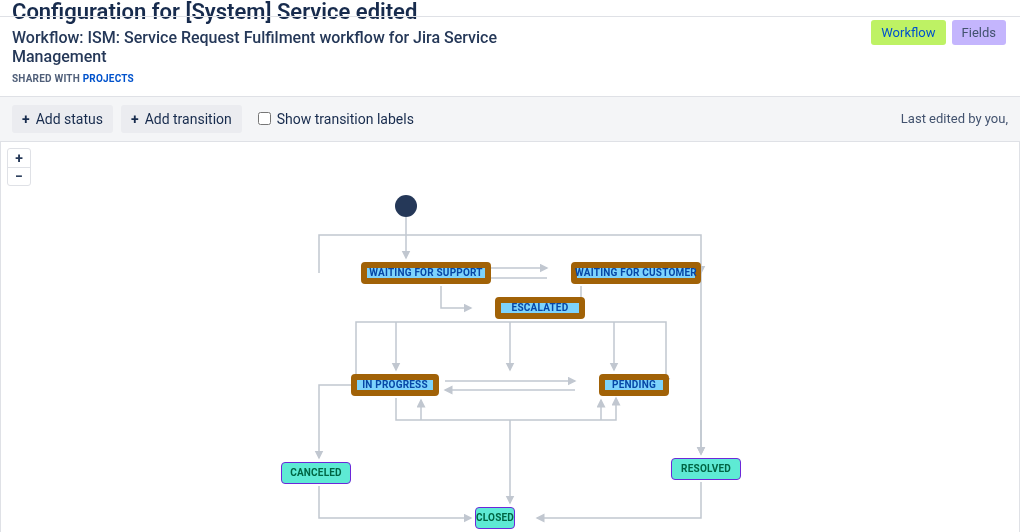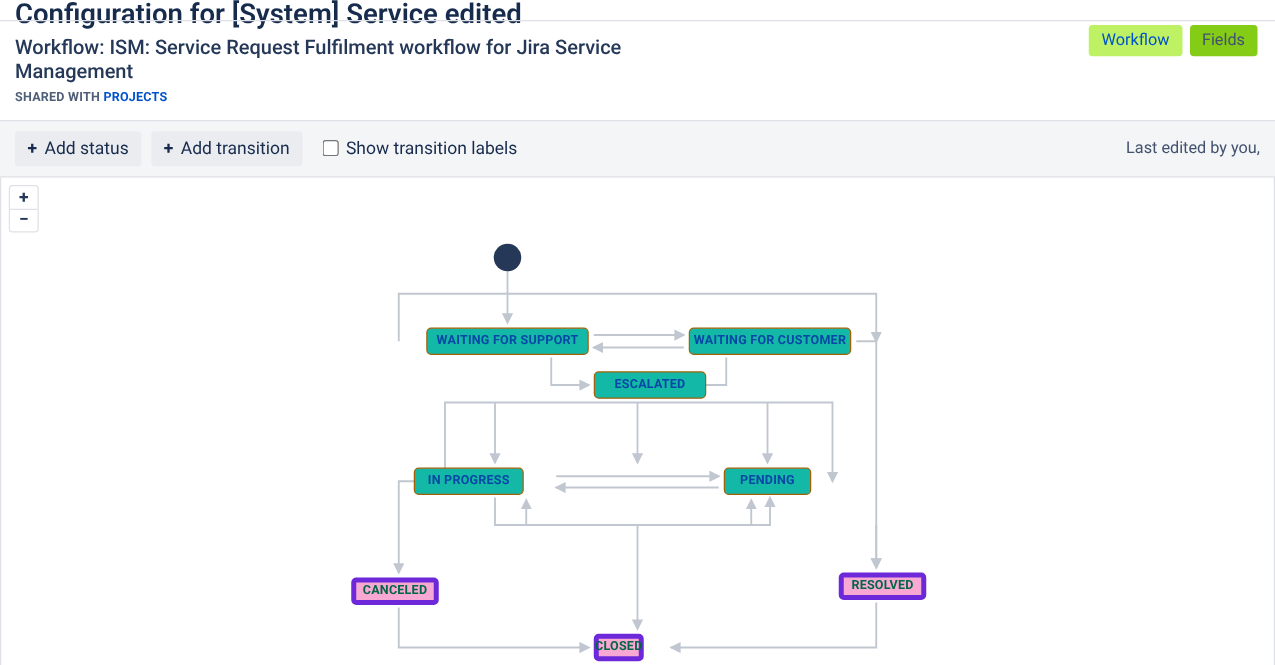--- a/index.html
+++ b/index.html
@@ -5,36 +5,36 @@
   * { box-sizing: border-box; }
   html, body { margin: 0; padding: 0; font-family: -apple-system, BlinkMacSystemFont, "Segoe UI", Roboto, sans-serif; color: #172B4D; background: #fff; }
   .page { width: 1020px; height: 532px; position: relative; overflow: hidden; }
   .top-rule { position: absolute; top: 16px; left: 0; right: 0; border-top: 1px solid #DFE1E6; }
   .header { padding: 0 12px; position: relative; }
   .title { font-size: 22px; font-weight: 600; line-height: 1.1; color: #172B4D; margin: 0; padding-top: 0; }
   .subtitle { font-size: 16px; font-weight: 500; color: #253858; margin: 4px 0 0 0; max-width: 520px; line-height: 1.2; }
   .shared { font-size: 10px; font-weight: 700; letter-spacing: 0.2px; margin-top: 6px; color: #505F79; }
   .shared a { color: #0052CC; text-decoration: none; }
   .view-toggle { position: absolute; right: 14px; top: 20px; display: flex; gap: 6px; }
-  .view-toggle .tab { font-size: 13px; padding: 5px 10px; border-radius: 3px; background: #84cc16; color: #42526E; cursor: pointer; }
+  .view-toggle .tab { font-size: 13px; padding: 5px 10px; border-radius: 3px; background: #c4b5fd; color: #42526E; cursor: pointer; }
   .view-toggle .tab.active { background: #bef264; color: #0052CC; }
   .toolbar { margin-top: 12px; background: #F4F5F7; border: 1px solid #DFE1E6; border-left: none; border-right: none; display: flex; align-items: center; padding: 8px 12px; }
   .btn { display: inline-flex; align-items: center; gap: 6px; background: #EBECF0; color: #172B4D; border-radius: 3px; font-size: 14px; padding: 6px 10px; margin-right: 8px; cursor: pointer; }
   .btn .plus { font-weight: 700; }
   .chk-wrap { display: inline-flex; align-items: center; gap: 3px; margin-left: 4px; font-size: 14px; color: #172B4D; }
   .toolbar .spacer { flex: 1; }
   .last-edited { font-size: 13px; color: #42526E; }
   .canvas-area { position: relative; border: 1px solid #DFE1E6; border-top: none; height: 408px; margin: 0; }
   .zoom { position: absolute; left: 6px; top: 6px; width: 24px; border: 1px solid #DFE1E6; border-radius: 3px; background: #fff; }
   .zoom div { height: 18px; display: flex; align-items: center; justify-content: center; font-size: 14px; font-weight: 700; color: #253858; cursor: pointer; }
   .zoom div + div { border-top: 1px solid #DFE1E6; }
   svg.arrows { position: absolute; left: 0; top: 0; }
   .status { position: absolute; border-radius: 4px; font-size: 10px; font-weight: 700; letter-spacing: 0.2px; display: flex; align-items: center; justify-content: center; padding: 0 10px; height: 22px; white-space: nowrap; cursor: pointer; }
-  .status.blue  { background: #14b8a6; border: 1px solid #a16207; color: #0747A6; }
-  .status.green { background: #f9a8d4; border: 4px solid #6d28d9; color: #064; }
+  .status.blue  { background: #7dd3fc; border: 6px solid #a16207; color: #0747A6; margin-left: 20px; }
+  .status.green { background: #5eead4; border: 1px solid #6d28d9; color: #064; }
   .start-circle { position: absolute; width: 22px; height: 22px; border-radius: 50%; background: #253858; }
   #st-wfs  { left: 340px; top: 120px; width: 130px; }
   #st-wfc  { left: 550px; top: 120px; width: 130px; }
   #st-esc  { left: 474px; top: 155px; width:  90px; }
   #st-ip   { left: 330px; top: 232px; width:  88px; }
   #st-pend { left: 578px; top: 232px; width:  70px; }
   #st-can  { left: 280px; top: 320px; width:  70px; }
   #st-res  { left: 670px; top: 316px; width:  70px; }
   #st-clo  { left: 474px; top: 365px; width:  40px; text-align: right; }
 </style>

